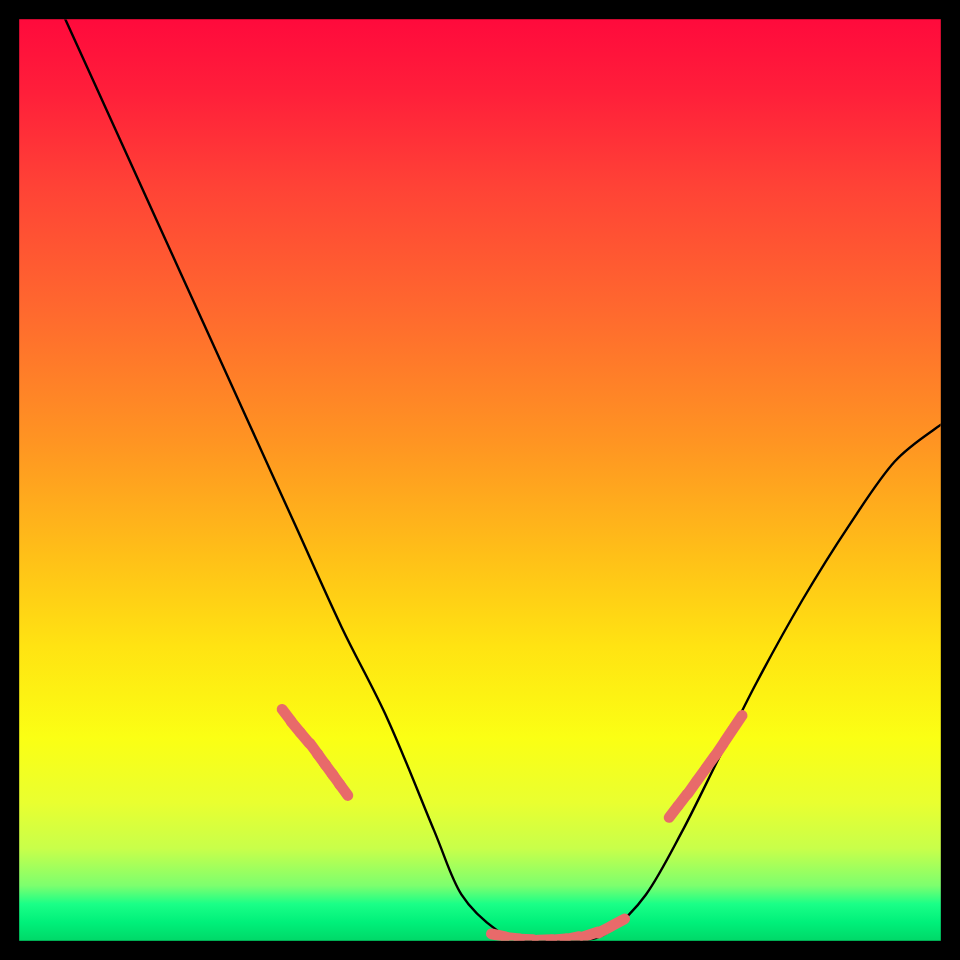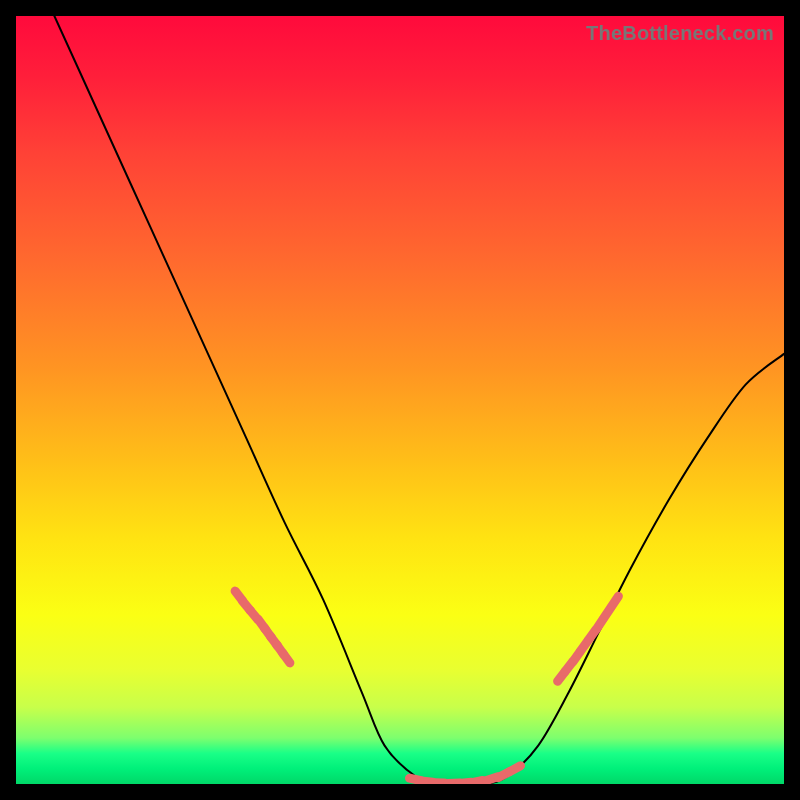--- a/index.html
+++ b/index.html
@@ -65,21 +65,20 @@
     stroke-width: 2;
     stroke-linecap: round;
   }
 </style>
 </head>
 <body>
 
 <div class="frame">
   <div class="plot-area">
 
-    <div class="watermark">TheBottleneck.com</div>
 
     <svg class="curve" viewBox="0 0 768 768" preserveAspectRatio="none">
       <path id="main-curve" class="curve-path" d="M 38.4 0.0 C 44.8 14.1, 64.0 56.3, 76.8 84.5 C 89.6 112.6, 102.4 140.8, 115.2 169.0 C 128.0 197.1, 140.8 225.3, 153.6 253.4 C 166.4 281.6, 179.2 309.8, 192.0 337.9 C 204.8 366.1, 217.6 394.2, 230.4 422.4 C 243.2 450.6, 256.0 480.0, 268.8 506.9 C 281.6 533.8, 294.4 555.5, 307.2 583.7 C 320.0 611.8, 335.4 651.5, 345.6 675.8 C 355.8 700.2, 359.7 715.5, 368.6 729.6 C 377.6 743.7, 390.4 753.9, 399.4 760.3 C 408.3 766.7, 414.7 766.7, 422.4 768.0 C 430.1 769.3, 437.8 768.0, 445.4 768.0 C 453.1 768.0, 460.8 769.3, 468.5 768.0 C 476.2 766.7, 482.6 766.7, 491.5 760.3 C 500.5 753.9, 512.0 743.7, 522.2 729.6 C 532.5 715.5, 542.7 695.0, 553.0 675.8 C 563.2 656.6, 573.4 634.9, 583.7 614.4 C 593.9 593.9, 602.9 574.7, 614.4 553.0 C 625.9 531.2, 640.0 505.6, 652.8 483.8 C 665.6 462.1, 678.4 441.6, 691.2 422.4 C 704.0 403.2, 716.8 382.7, 729.6 368.6 C 742.4 354.6, 761.6 343.0, 768.0 337.9"></path>
       <g id="marker-layer">
           <line x1="219.1" y1="575.1" x2="226.4" y2="584.6" stroke="#e86a6a" stroke-width="9" stroke-linecap="round"></line>
           <line x1="226.6" y1="585.2" x2="234.2" y2="594.4" stroke="#e86a6a" stroke-width="9" stroke-linecap="round"></line>
           <line x1="234.2" y1="594.4" x2="241.9" y2="603.6" stroke="#e86a6a" stroke-width="9" stroke-linecap="round"></line>
           <line x1="242.2" y1="603.4" x2="249.3" y2="613.1" stroke="#e86a6a" stroke-width="9" stroke-linecap="round"></line>
           <line x1="248.4" y1="611.9" x2="255.4" y2="621.6" stroke="#e86a6a" stroke-width="9" stroke-linecap="round"></line>
           <line x1="254.5" y1="620.3" x2="261.6" y2="630.0" stroke="#e86a6a" stroke-width="9" stroke-linecap="round"></line>

